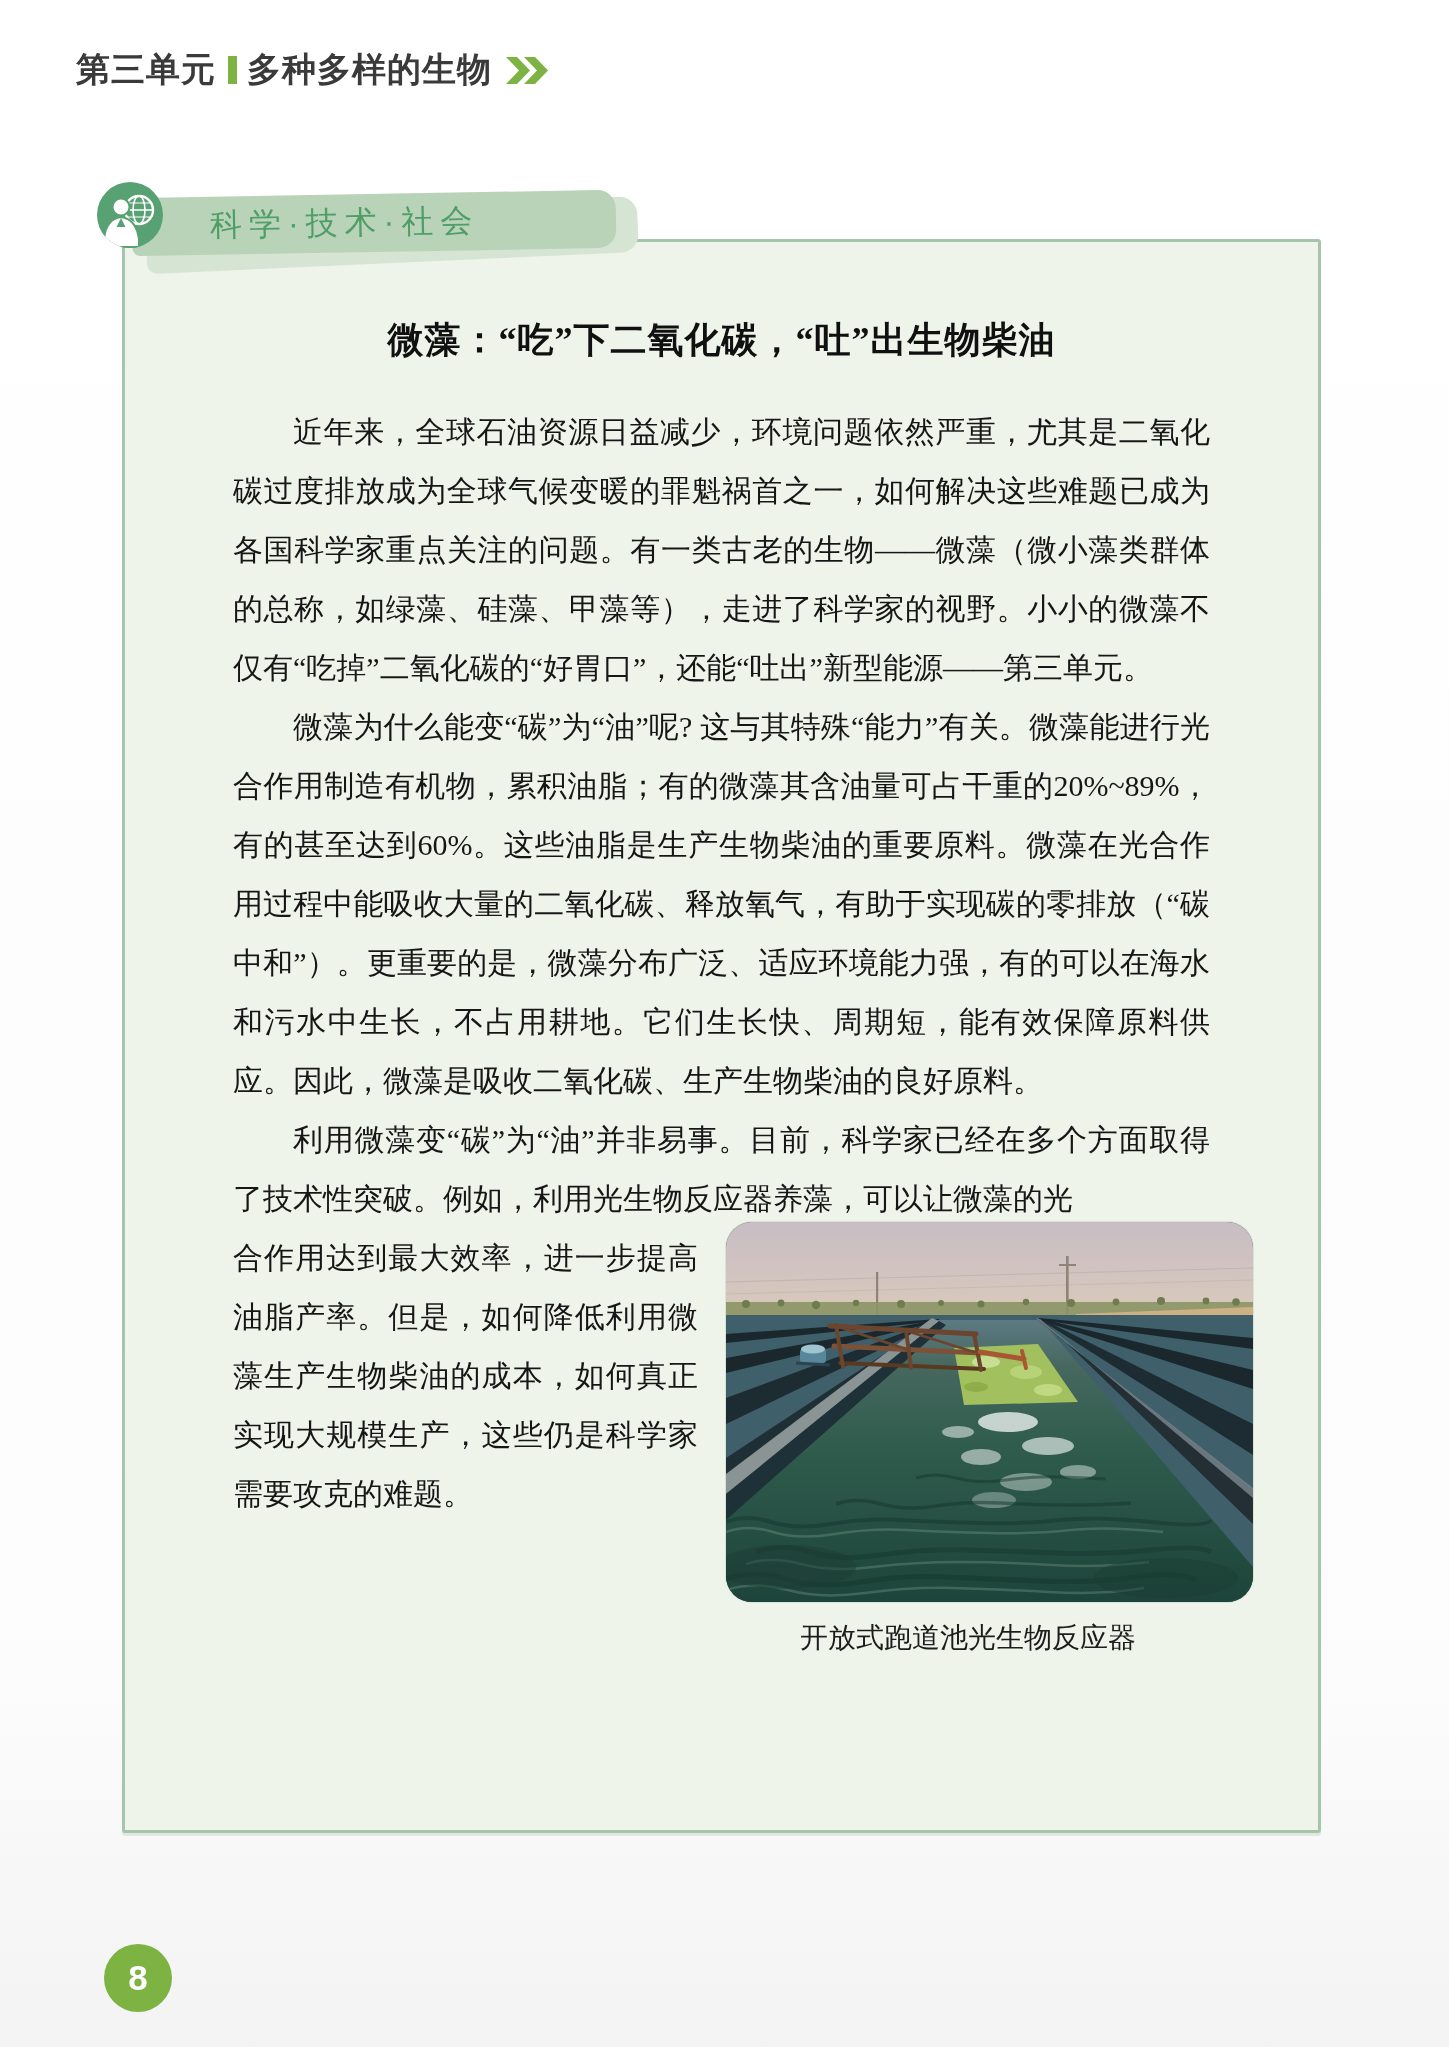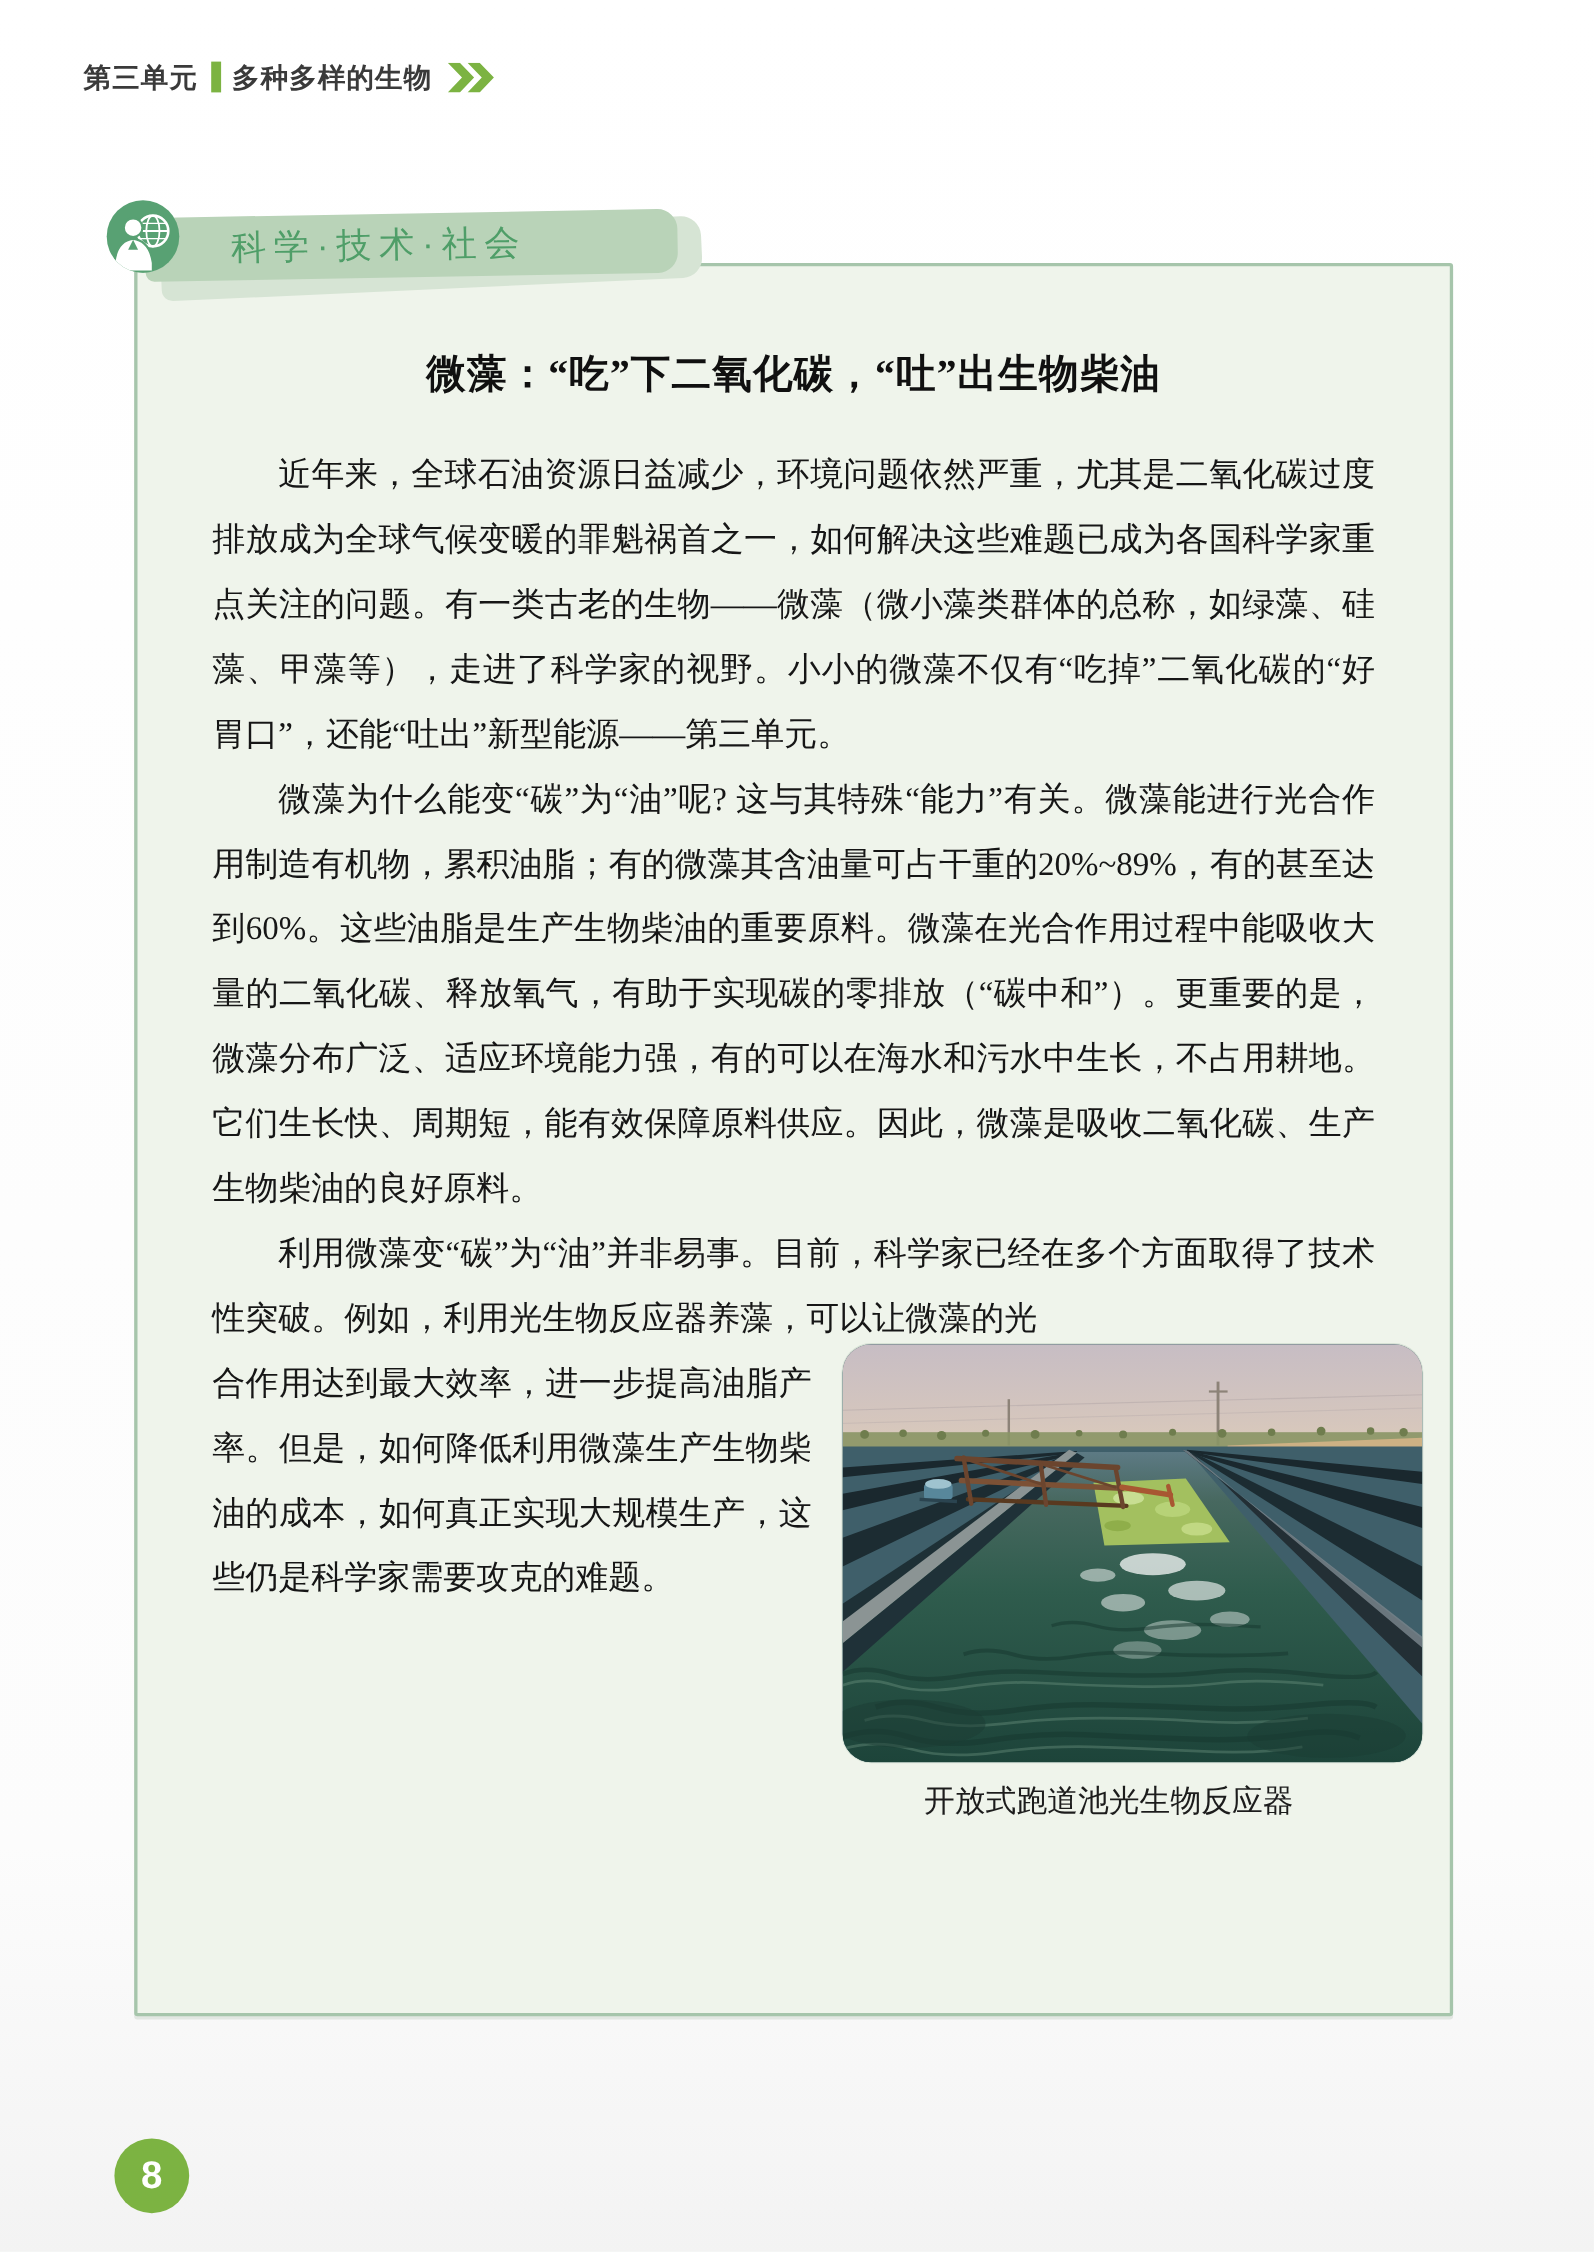--- a/index.html
+++ b/index.html
@@ -7,29 +7,29 @@
     width:1449px;height:2047px;position:relative;
     background:linear-gradient(#ffffff 0%,#fcfcfc 82%,#f3f3f3 100%);
     font-family:"Liberation Serif","DejaVu Serif",serif;
     -webkit-font-smoothing:antialiased;
   }
   
   .unit-header{
     position:absolute;left:76px;top:52px;height:36px;
     display:flex;align-items:center;
     font-family:Liberation Sans, sans-serif;
-    font-weight:bold;font-size:25px;color:#3a3a3a;letter-spacing:1px;
+    font-weight:bold;font-size:34px;color:#3a3a3a;letter-spacing:1px;
   }
   .sep-bar{width:9px;height:28px;background:#7cb342;margin:0 10px 0 12px;}
   .chevrons{margin-left:14px;display:flex;align-items:center;}
   
   .content-box{
     position:absolute;left:122px;top:239px;width:1199px;height:1594px;
     box-sizing:border-box;background:#eff4eb;border:3px solid #a6c5ab;border-radius:3px;
-    padding:0 68px;box-shadow:0 3px 0 rgba(160,180,160,.25);
+    padding:0 108px;box-shadow:0 3px 0 rgba(160,180,160,.25);
   }
   
   .sts-badge{position:absolute;left:96px;top:179px;width:540px;height:90px;z-index:5;}
   .ribbon-back{
     position:absolute;left:50px;top:28px;width:492px;height:56px;
     background:#d6e4d4;border-radius:10px 18px 18px 10px;transform:rotate(-2.6deg);
   }
   .ribbon{
     position:absolute;left:36px;top:15px;width:484px;height:58px;
     background:#b9d3b8;border-radius:8px 18px 18px 8px;transform:rotate(-1deg);

